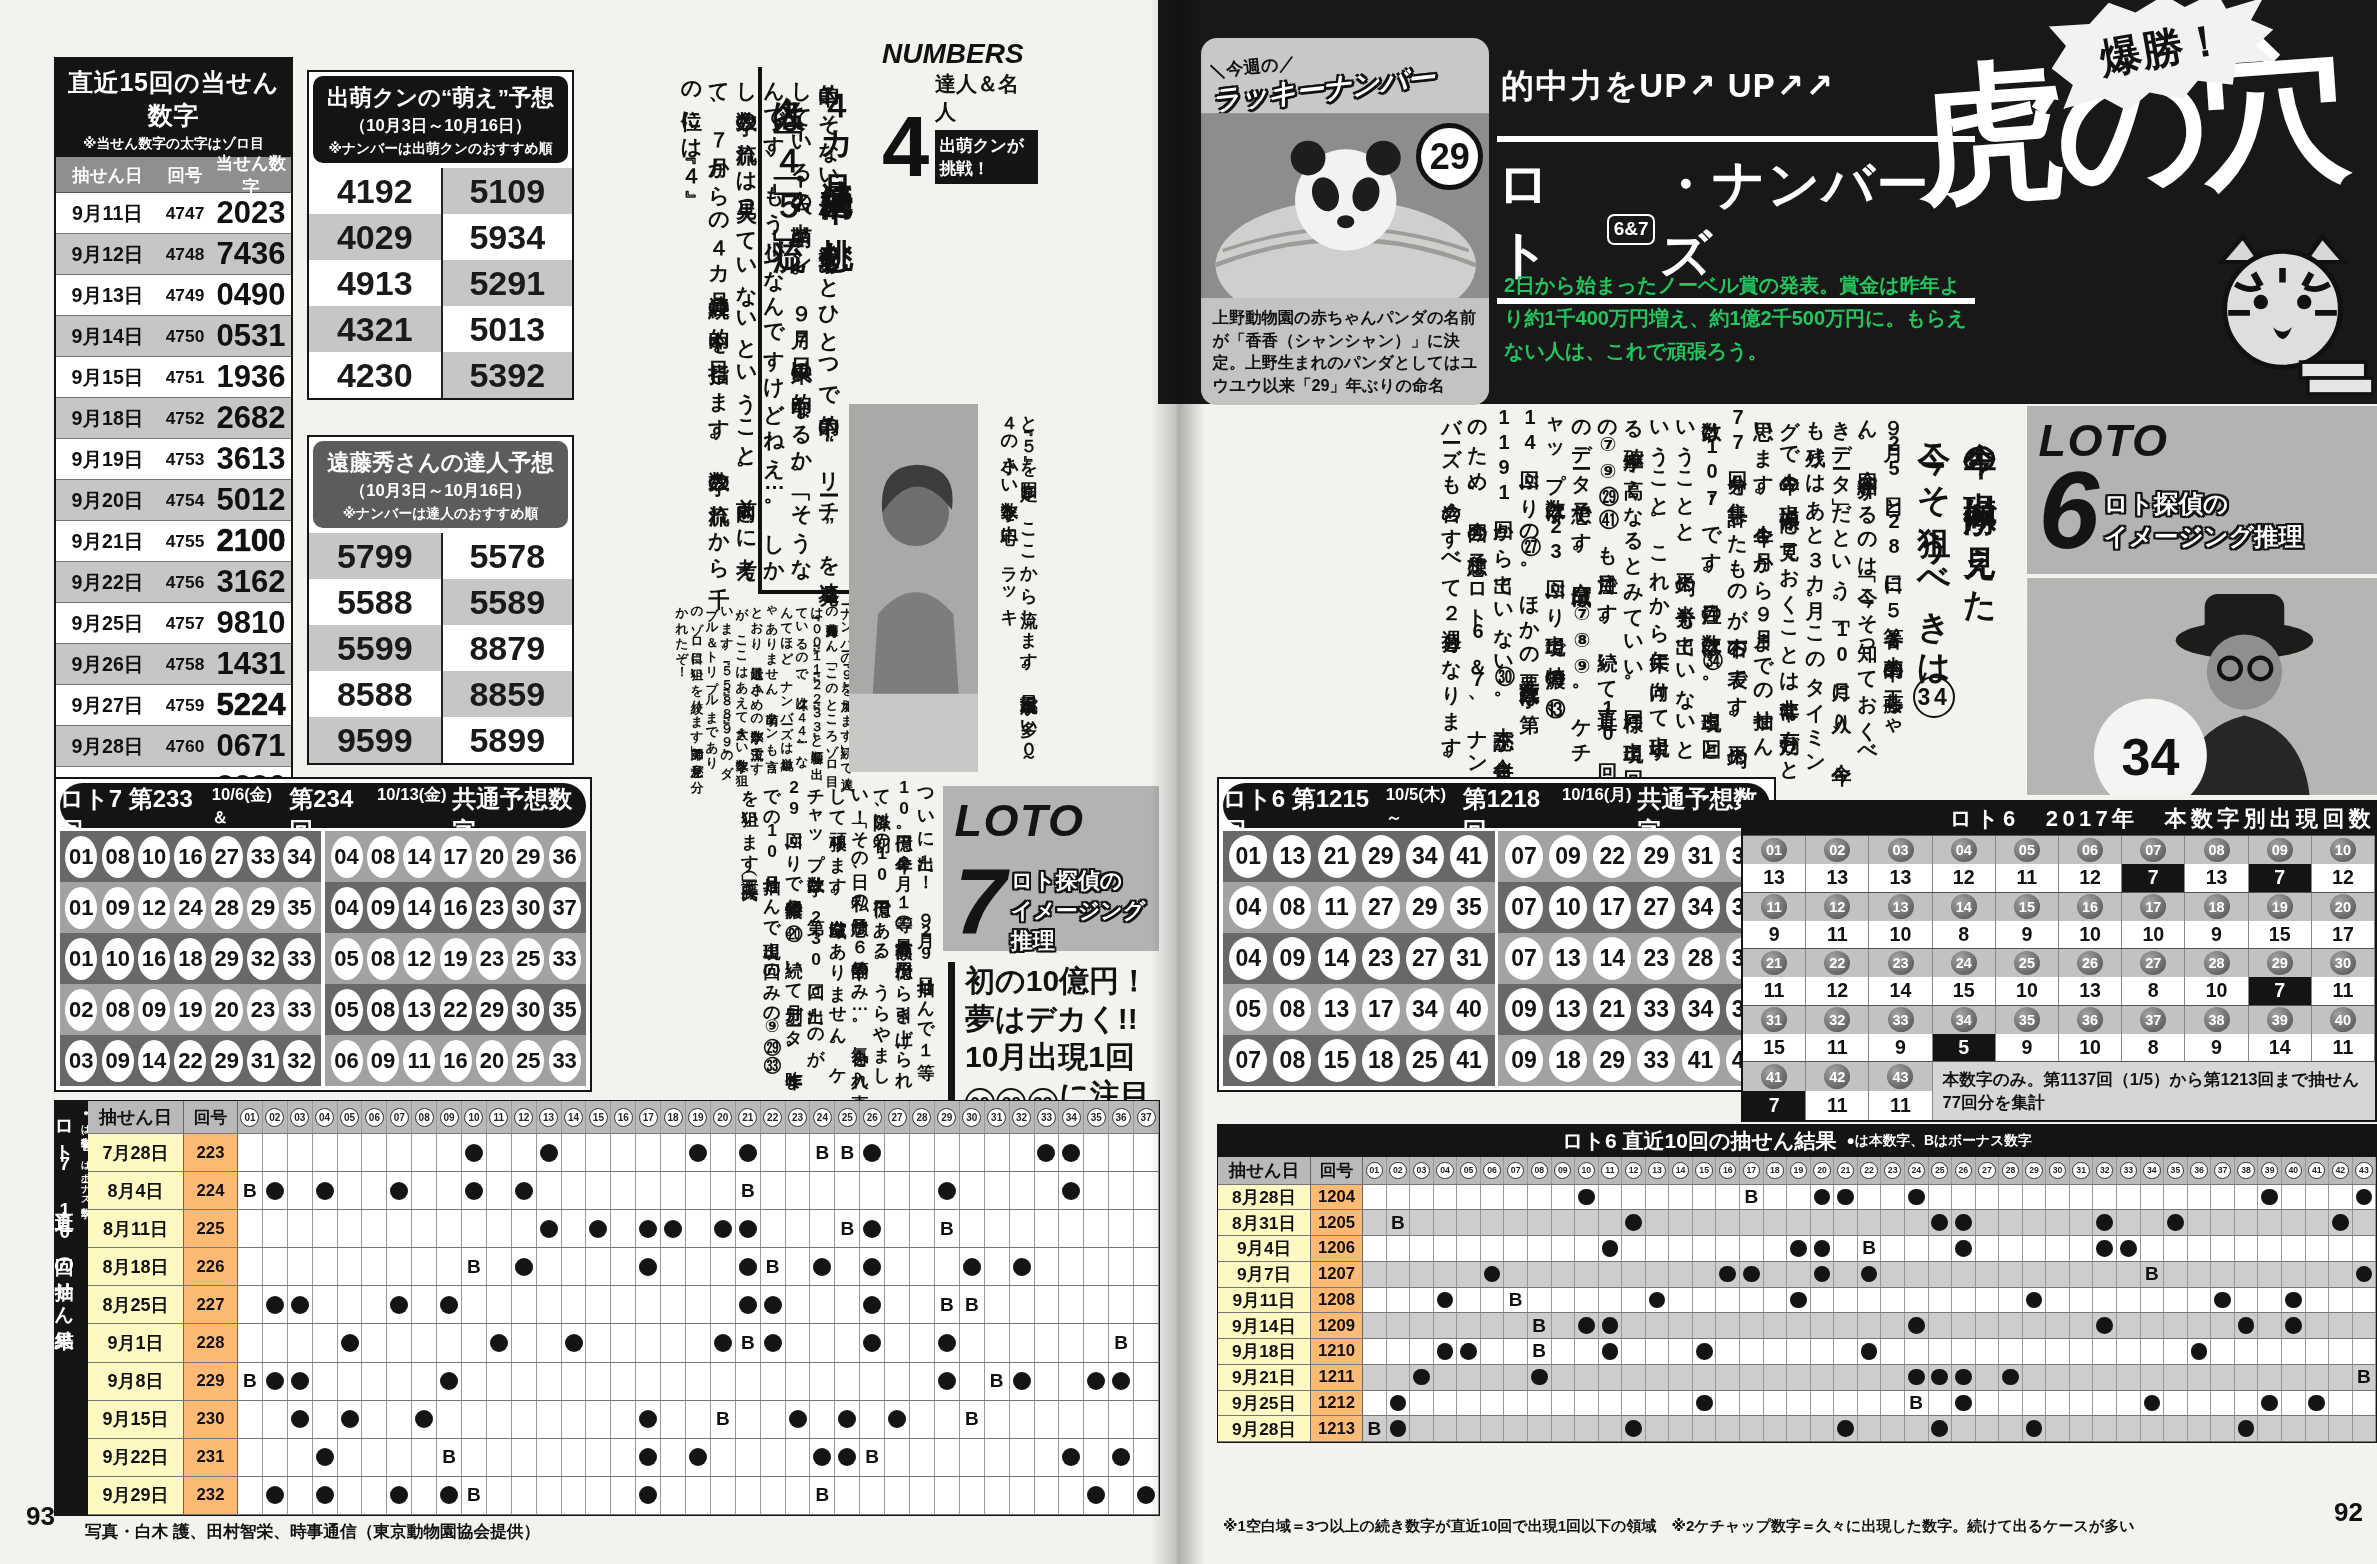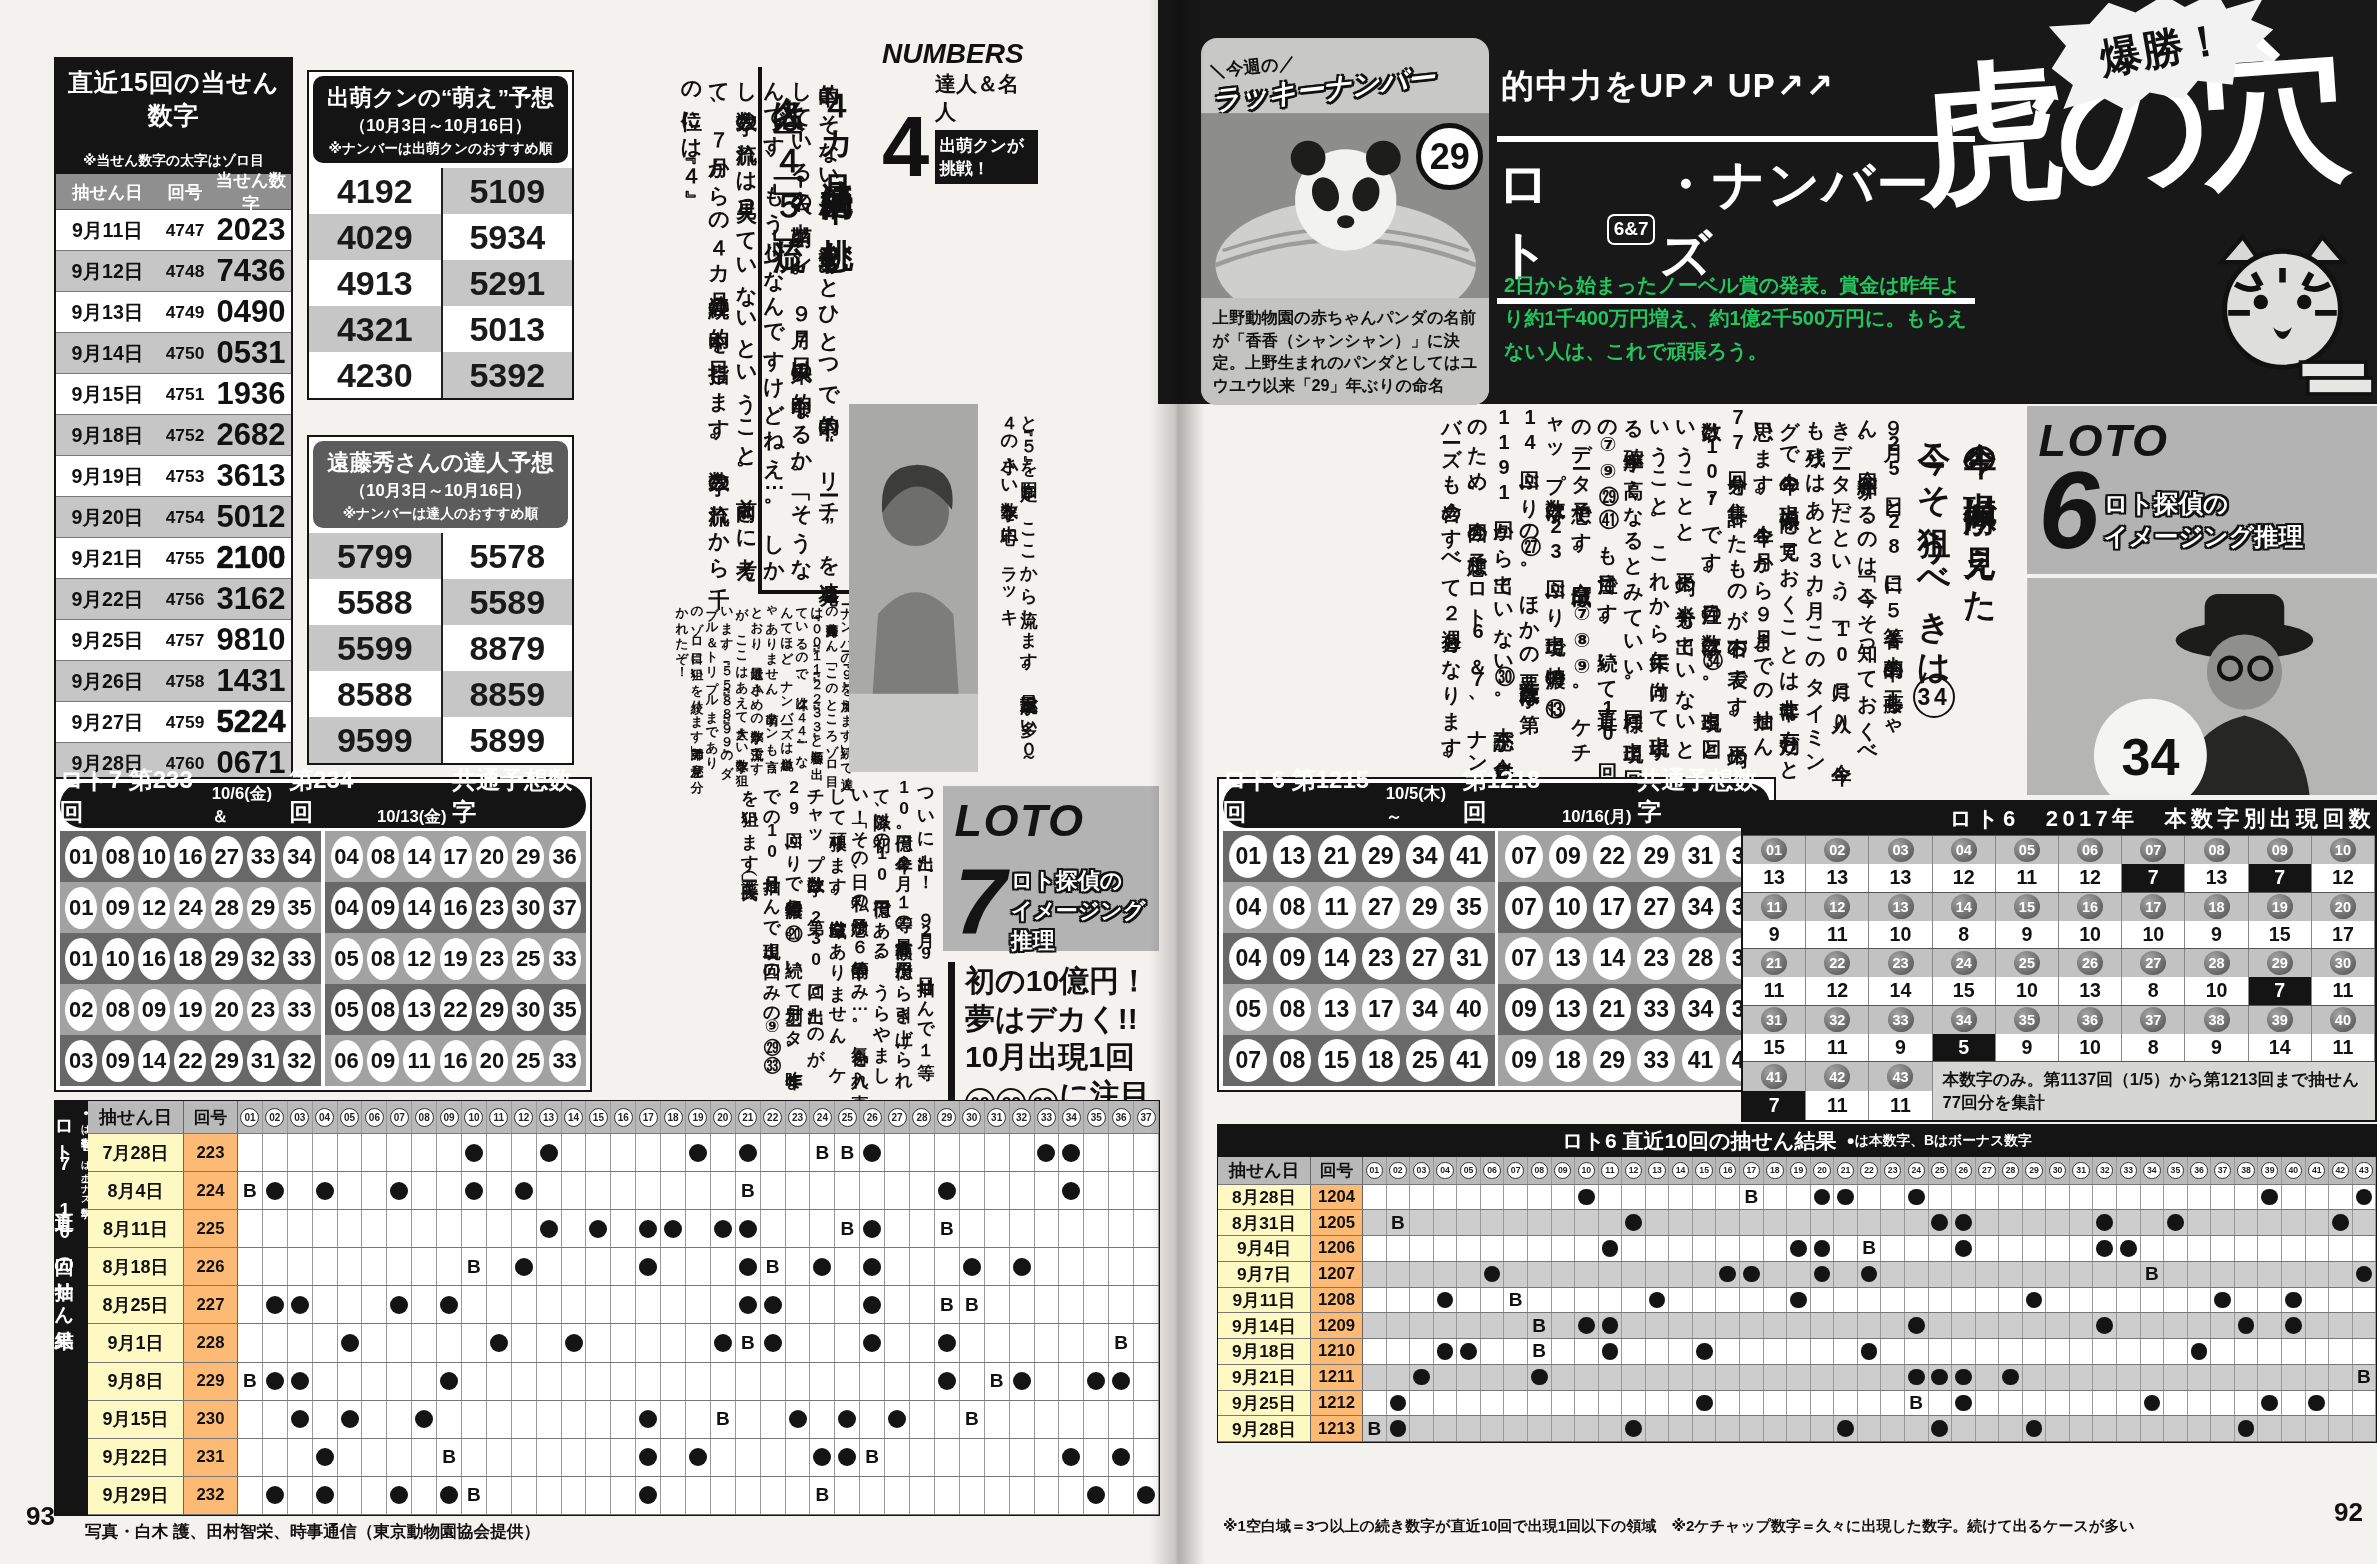--- a/index.html
+++ b/index.html
@@ -6,21 +6,21 @@
   *{box-sizing:border-box;font-family:"Liberation Sans","DejaVu Sans",sans-serif;}
   .canvas{position:relative;width:2377px;height:1565px;background:#f3f2ef;overflow:hidden;}
   .gutter{position:absolute;left:1150px;top:0;width:55px;height:1565px;
     background:linear-gradient(90deg,rgba(0,0,0,0) 0%,rgba(0,0,0,.18) 45%,rgba(0,0,0,.28) 52%,rgba(0,0,0,0) 100%);z-index:5;pointer-events:none;}
   .vtext{writing-mode:vertical-rl;text-orientation:upright;}
 
   
   #t1{position:absolute;left:54px;top:57px;width:239px;border:2.2px solid #141414;background:#fff;}
   .t1-title{background:#141414;color:#fff;text-align:center;padding:7.2px 1.4px 4.3px;}
   .t1-title .big{font-size:25px;font-weight:900;letter-spacing:0.7px;display:block;}
-  .t1-title .small{font-size:13.8px;font-weight:700;display:block;margin-top:20px;}
+  .t1-title .small{font-size:13.8px;font-weight:700;display:block;margin-top:3px;}
   .t1-cols{display:flex;background:#8f8f8f;color:#fff;font-weight:800;font-size:17.4px;height:36px;align-items:center;text-align:center;border-bottom:1.4px solid #555;}
   .t1-cols span:nth-child(1){width:103px;}.t1-cols span:nth-child(2){width:52px;}.t1-cols span:nth-child(3){width:80px;}
   .t1-row{display:flex;align-items:center;height:41px;border-bottom:1.4px solid #777;background:#fff;}
   .t1-row.alt{background:#c6c6c6;}
   .t1-date{width:103px;text-align:center;font-size:19.6px;font-weight:800;color:#111;}
   .t1-no{width:52px;text-align:center;font-size:17.4px;font-weight:600;color:#111;}
   .t1-num{width:80px;text-align:center;font-size:31px;font-weight:800;color:#111;letter-spacing:0px;}
   .t1-num.zoro{font-weight:900;text-shadow:0 0 1.1px #000,0 0 0.7px #000;}
 
   
@@ -58,21 +58,21 @@
 
   
   .photo{position:absolute;background:linear-gradient(160deg,#d2d2d0,#8f8f8d);overflow:hidden;}
   #photo-demo{left:849px;top:404px;width:129px;height:368px;}
   #photo-detective{left:2027px;top:578px;width:351px;height:217px;background:linear-gradient(140deg,#cfcfcd,#8a8a88);}
 
   
   .predsec{position:absolute;border:2.2px solid #141414;background:#fff;padding:3.6px;}
   #l7pred{left:54px;top:777px;width:538px;}
   #l6pred{left:1217px;top:777px;width:559px;}
-  .pred-title{background:#141414;border-radius:24.6px;color:#fff;height:45px;display:flex;align-items:flex-end;justify-content:center;gap:5.8px;margin-bottom:3.6px;}
+  .pred-title{background:#141414;border-radius:24.6px;color:#fff;height:45px;display:flex;align-items:flex-start;justify-content:center;gap:5.8px;margin-bottom:3.6px;}
   .seg-big{font-size:24px;font-weight:900;}
   .seg-small{font-size:16.7px;font-weight:700;}
   .pred-body{display:flex;gap:3.6px;}
   .pred-col{flex:1;}
   .pred-row{display:flex;align-items:center;justify-content:space-around;height:51px;padding:0 3.6px;}
   .pred-row.dark{background:#686868;}
   .pred-row.light{background:#a2a2a2;}
   .pnum{display:inline-flex;align-items:center;justify-content:center;width:32px;height:42px;border-radius:50%;background:#fff;color:#141414;font-size:22px;font-weight:800;}
   #l6pred .pnum{width:38px;height:43px;font-size:23px;}
 

